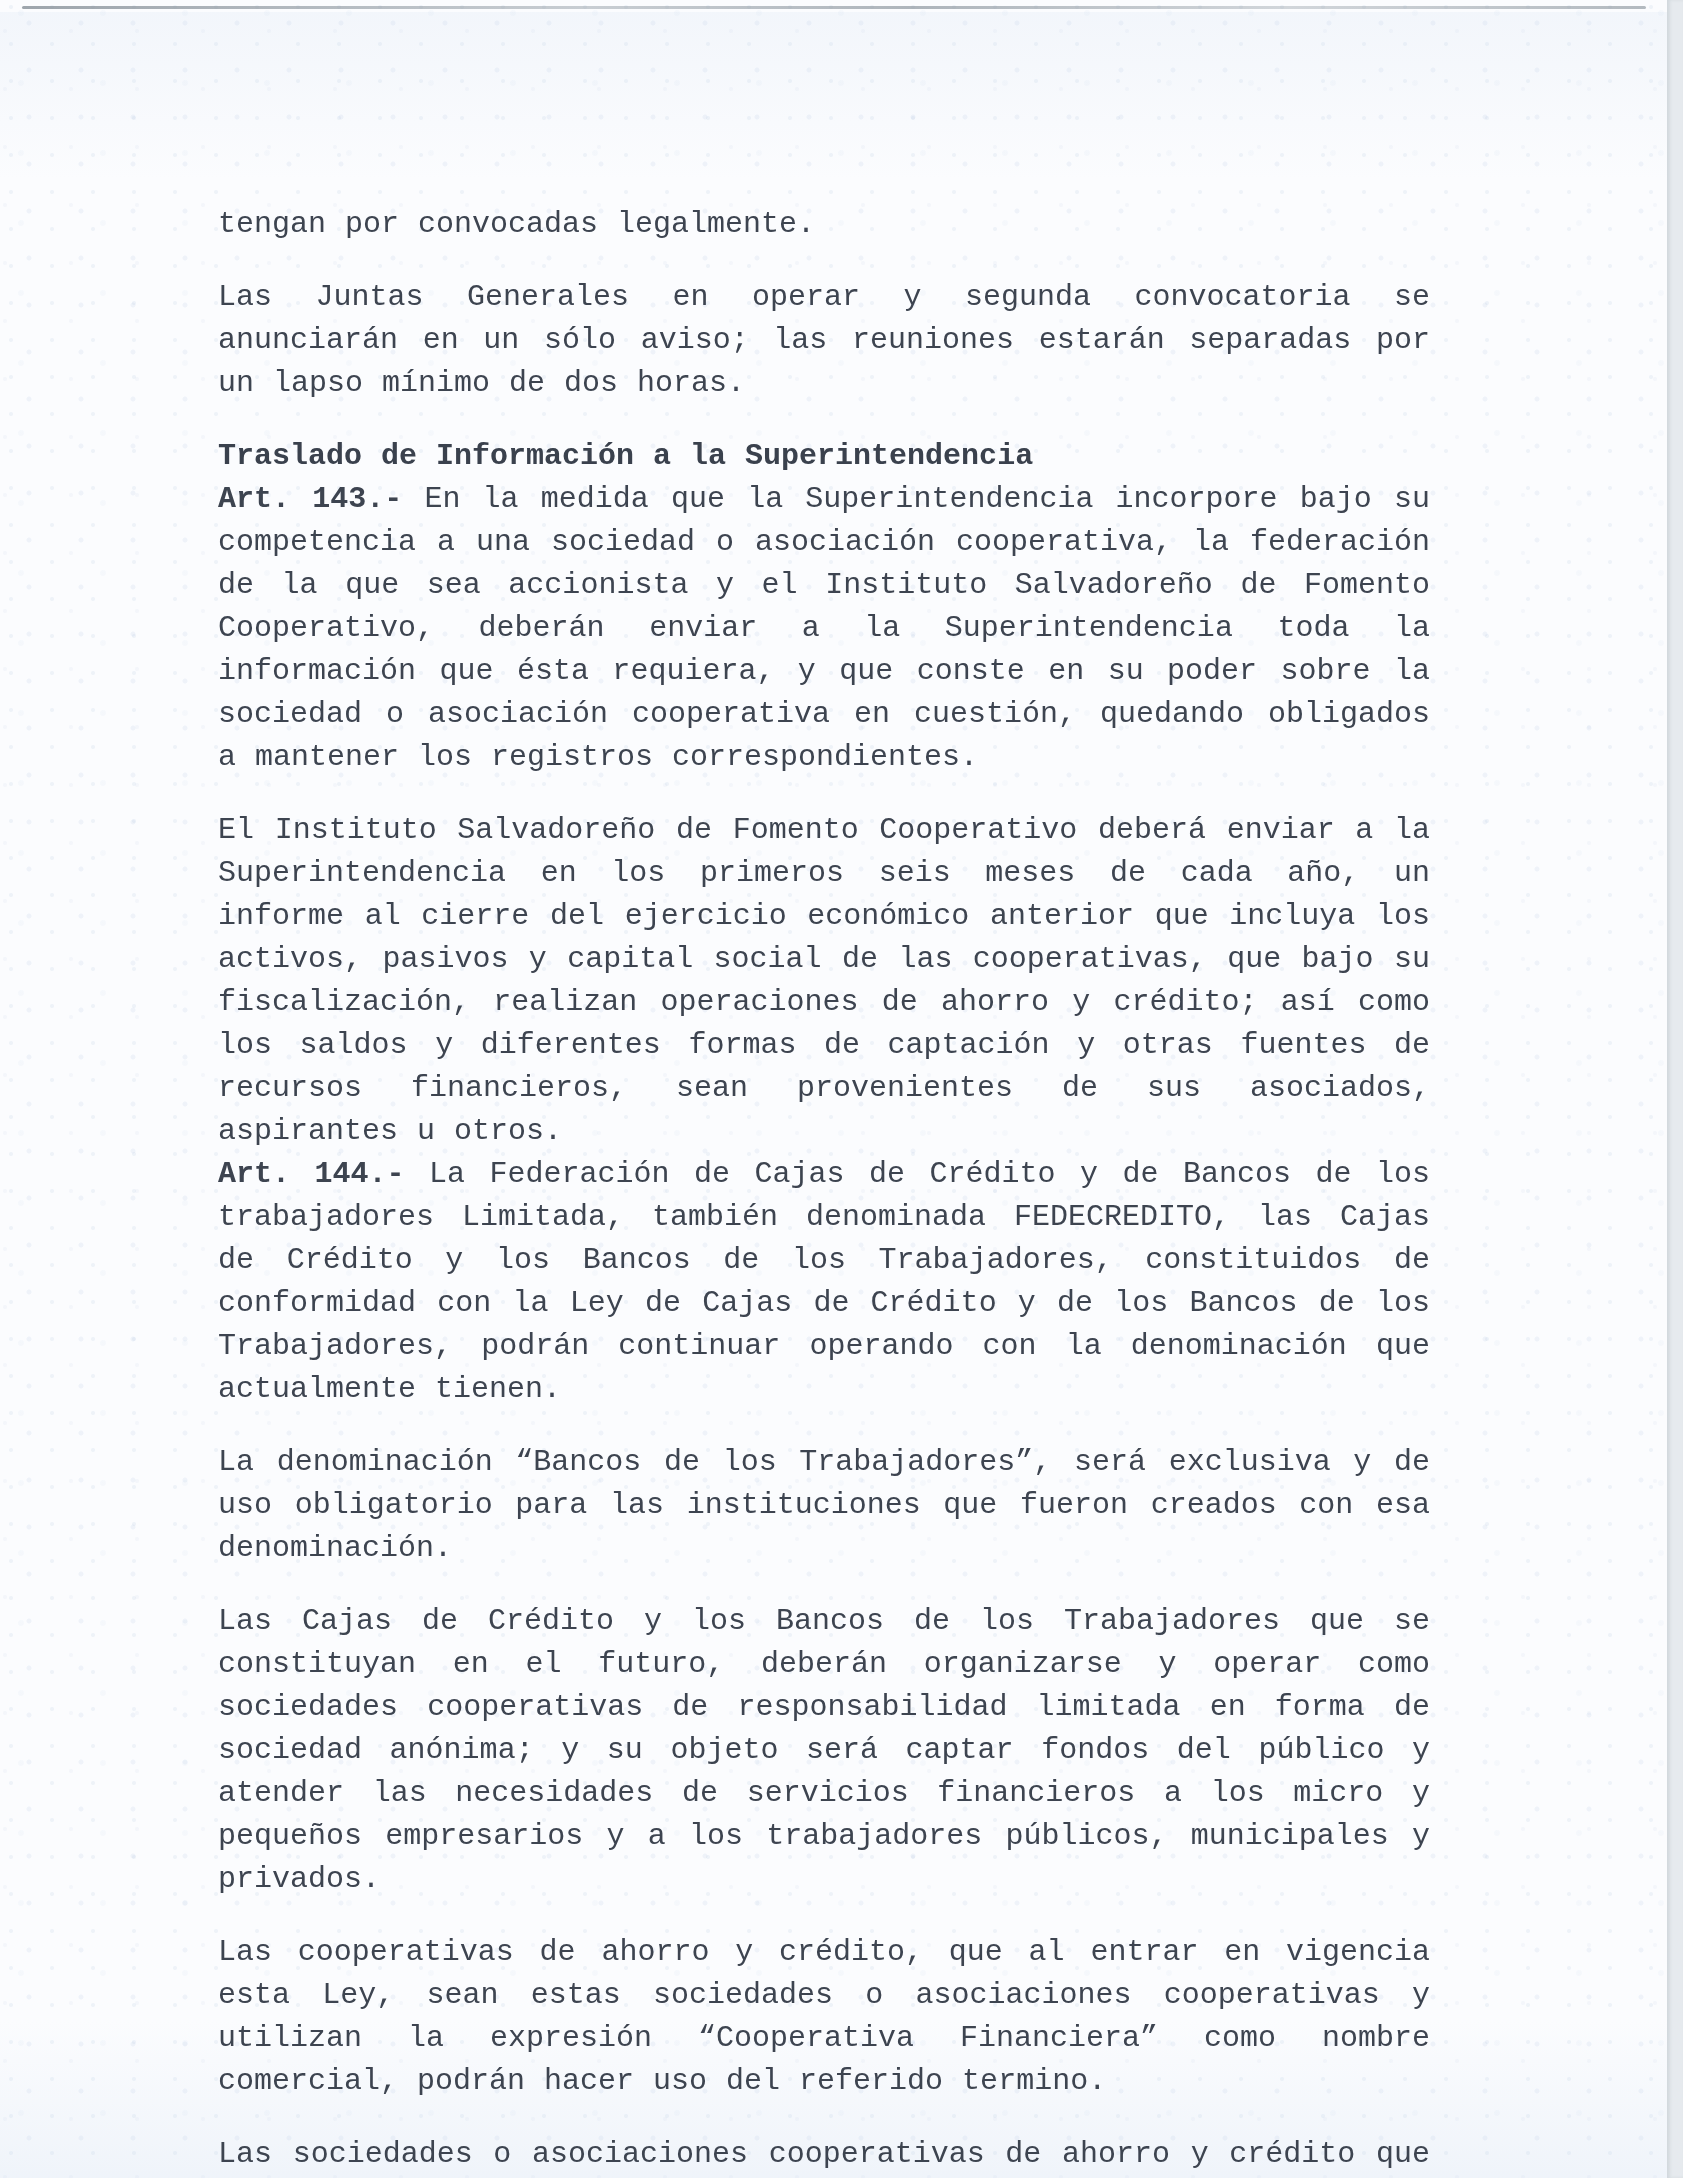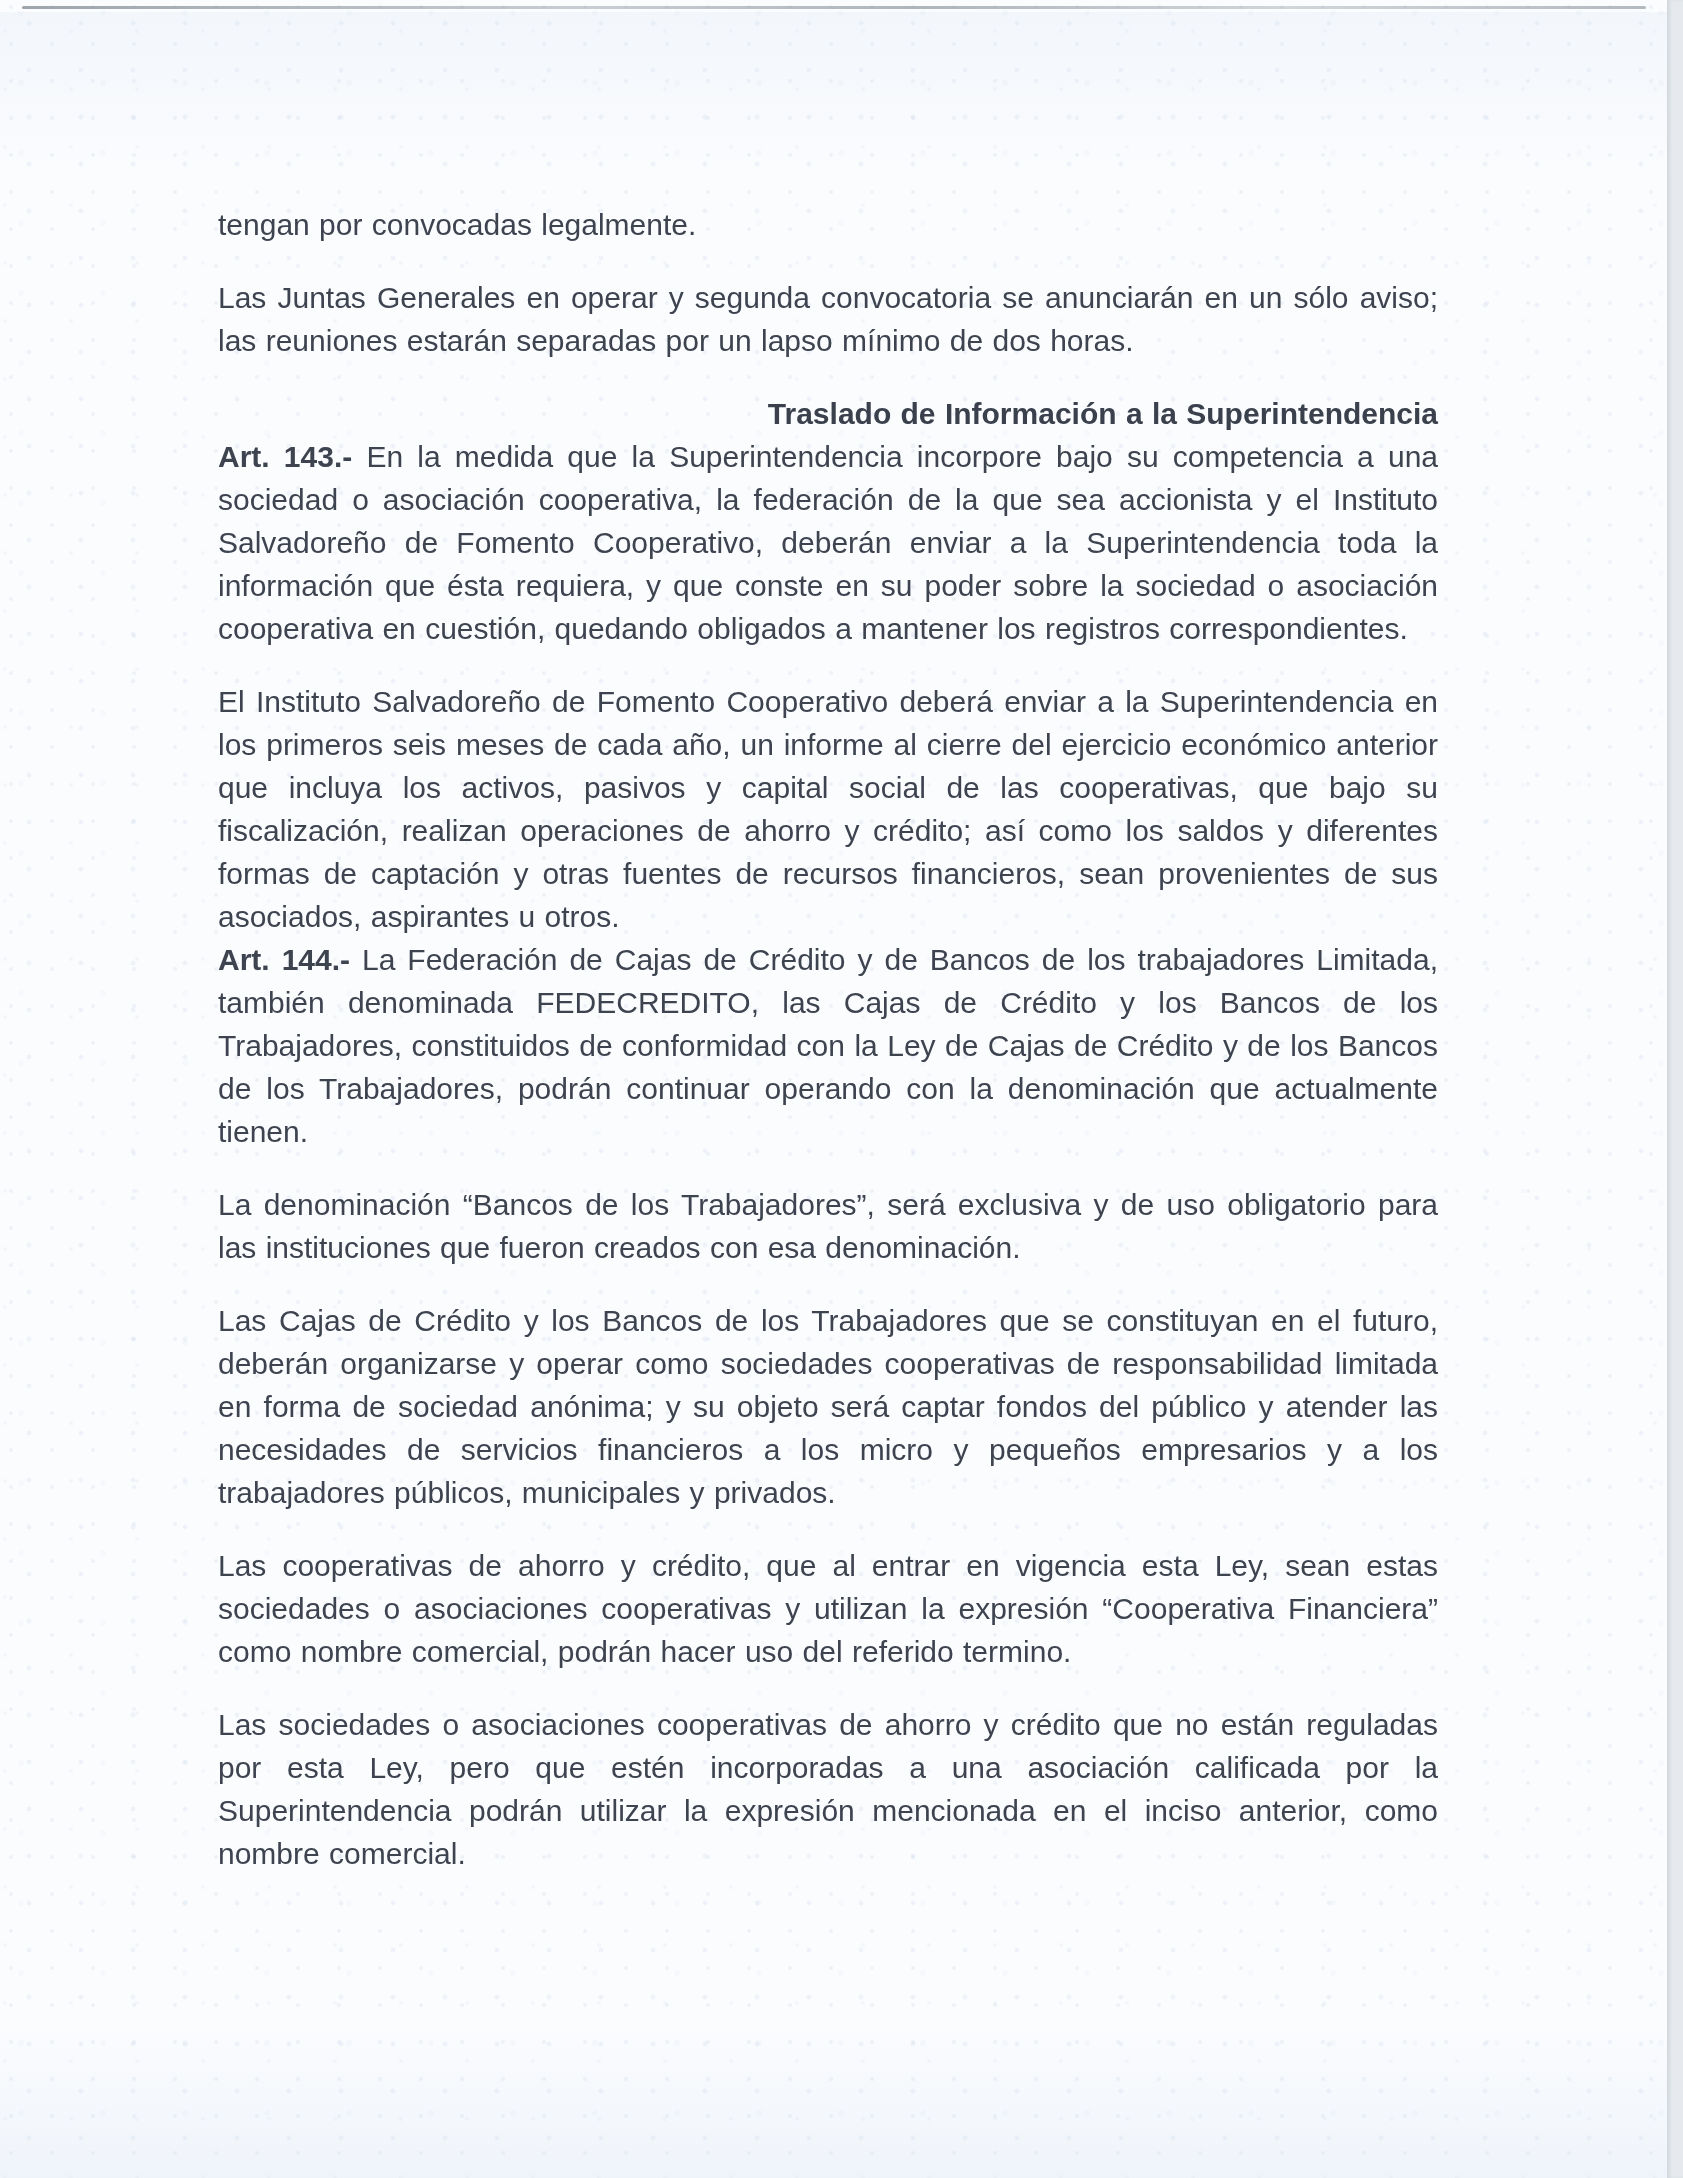--- a/index.html
+++ b/index.html
@@ -73,32 +73,33 @@
     left: 218px;
     top: 203px;
     width: 1220px;
     color: #3d4450;
     font-size: 30px;
     line-height: 43px;
     word-spacing: 1px;
     text-align: justify;
   }
   .doc-body p, .doc-body h2 {
-    margin: 30px 0 0 0;
+    margin: 30px 8px 0 0;
     padding: 0;
+    font-family: Liberation Mono, monospace;
   }
   .doc-body .first {
     margin-top: 0;
   }
   .doc-body h2 {
     font-size: 30px;
     line-height: 43px;
     font-weight: 700;
     color: #3a414d;
-    text-align: right;
+    text-align: left;
   }
   .doc-body p.article {
     margin-top: 0; 
   }
   .lead {
     font-weight: 700;
   }
 </style>
 </head>
 <body>

